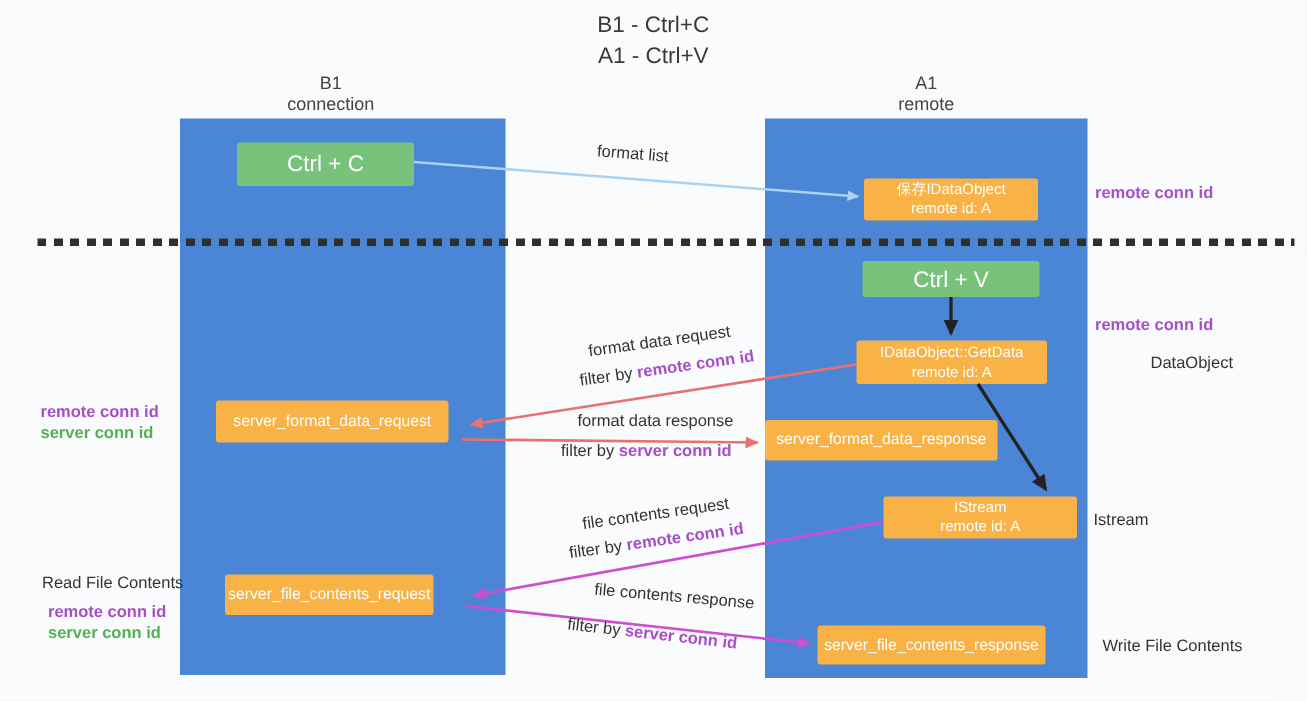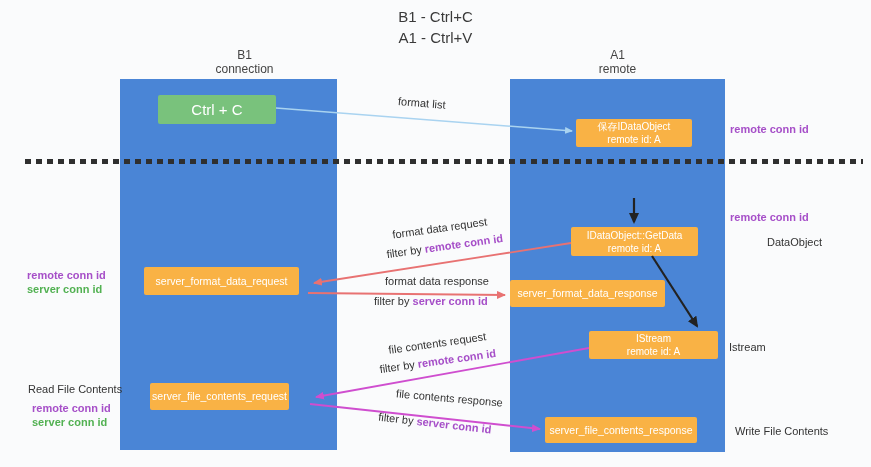--- a/index.html
+++ b/index.html
@@ -10,21 +10,21 @@
     font-family:"Liberation Sans", sans-serif;
   }
   .title{
     position:absolute; left:0; top:6px; width:100%;
     text-align:center; font-size:15px; line-height:21px; color:#3a3a3a;
   }
   .col-header{
     position:absolute; top:48px; text-align:center;
     font-size:12px; line-height:14px; color:#444;
   }
-  .col-header.left{left:136px; width:217px;}
+  .col-header.left{left:112px; width:217px;}
   .col-header.right{left:510px; width:215px;}
   .column{position:absolute; top:79px; background:#4a85d6;}
   .column.left{left:120px; width:217px; height:371px;}
   .column.right{left:510px; width:215px; height:373px;}
   .dashed-line{
     position:absolute; left:25px; top:159px; width:838px; height:5px;
     background:repeating-linear-gradient(to right,#2f2f2f 0,#2f2f2f 6px,transparent 6px,transparent 11px);
     z-index:5;
   }
   .box{
@@ -73,20 +73,23 @@
 
   <div class="box green" style="left:158px; top:95px; width:118px; height:29px;">
     <span>Ctrl + C</span>
   </div>
 
   <div class="box orange small" style="left:576px; top:119px; width:116px; height:28px;">
     <span>保存IDataObject</span>
     <span>remote id: A</span>
   </div>
 
+  <div class="box green" style="left:575px; top:174px; width:118px; height:24px;">
+    <span>Ctrl + V</span>
+  </div>
 
   <div class="box orange small" style="left:571px; top:227px; width:127px; height:29px;">
     <span>IDataObject::GetData</span>
     <span>remote id: A</span>
   </div>
 
   <div class="box orange tight" style="left:144px; top:267px; width:155px; height:28px;">
     <span>server_format_data_request</span>
   </div>
 

